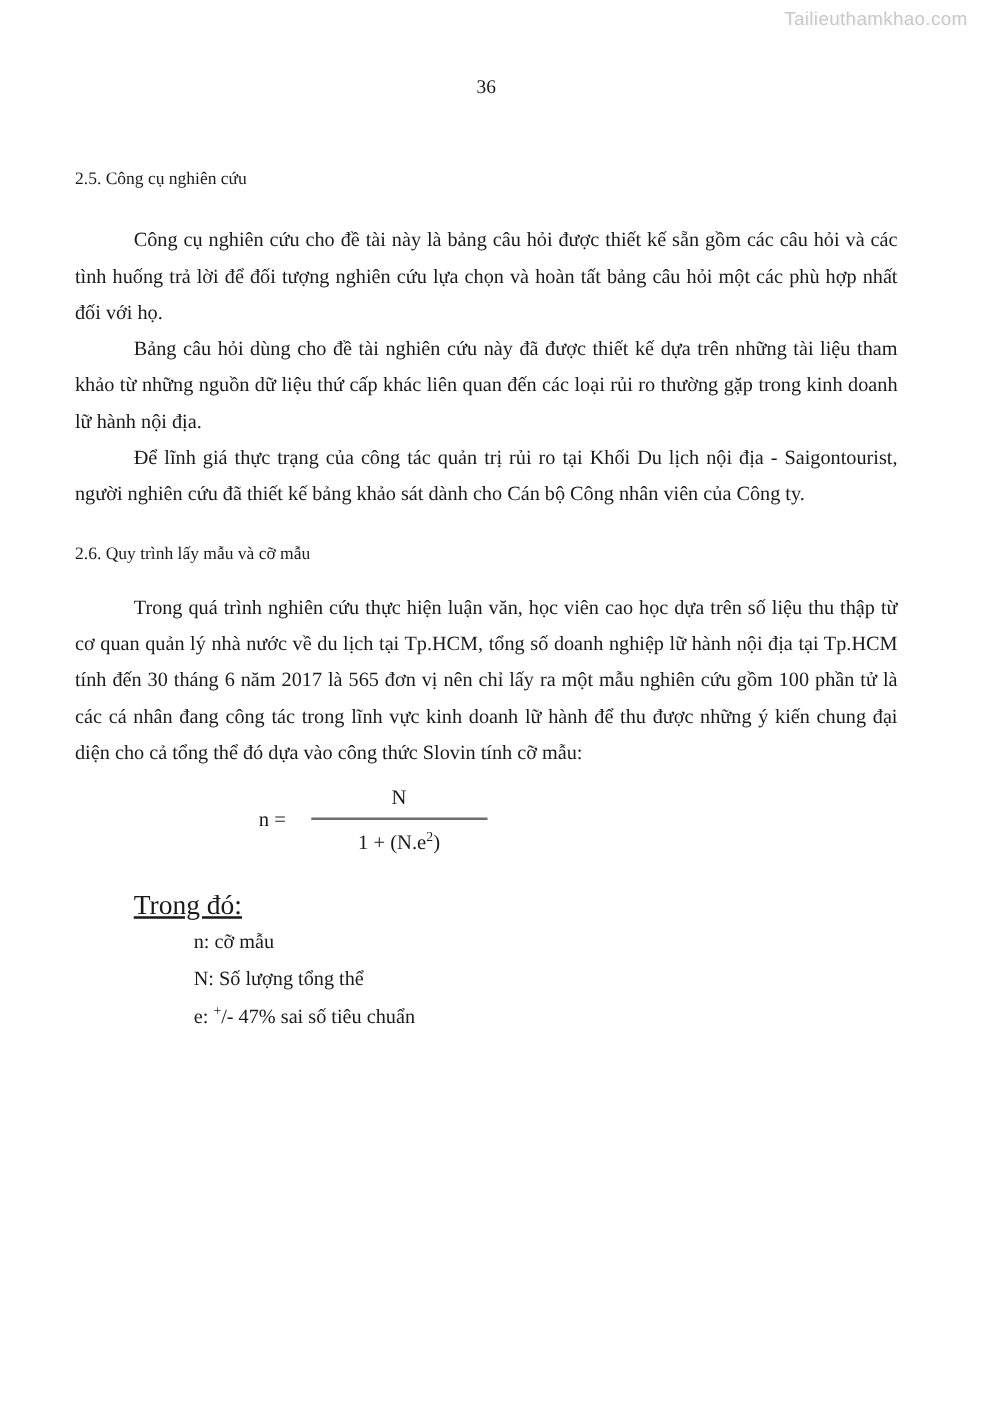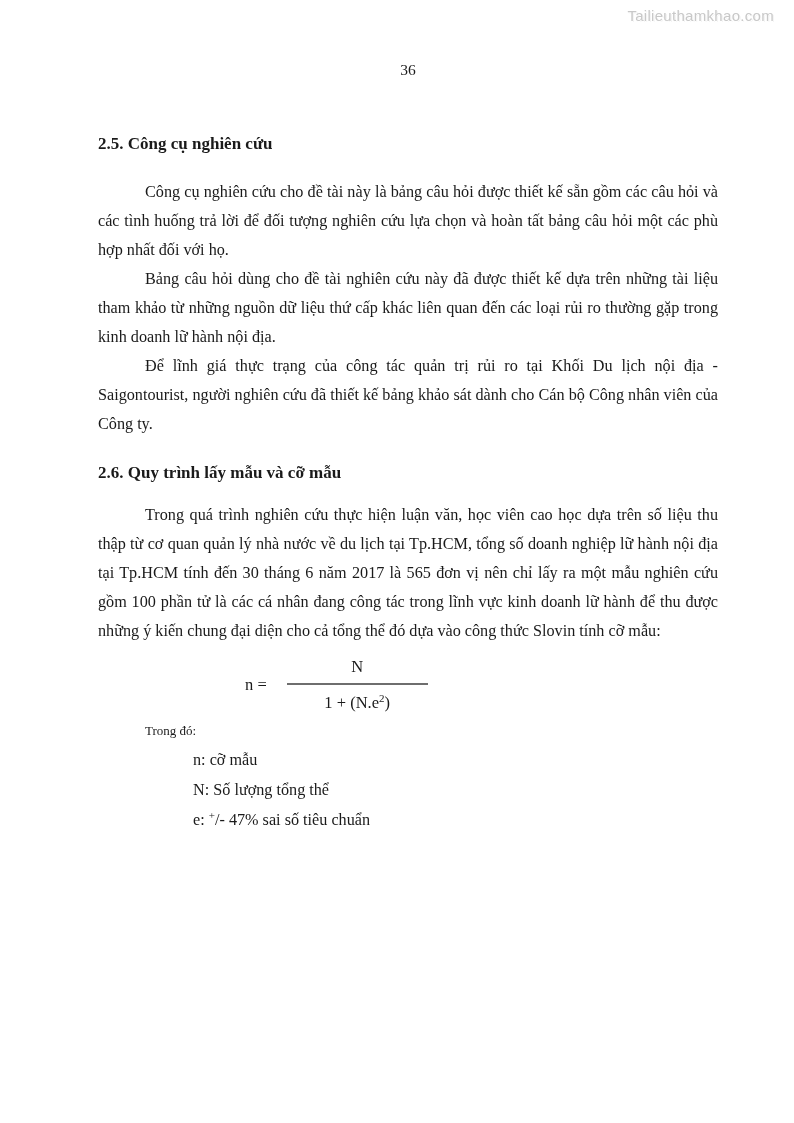--- a/index.html
+++ b/index.html
@@ -24,30 +24,30 @@
     position:absolute;
     top:7px;
     right:20px;
     font-family:"Liberation Sans", sans-serif;
     font-size:15px;
     color:var(--watermark);
     text-shadow:0.5px 0.5px 0 #ffffff, 1px 1px 0 #ededed;
     letter-spacing:0.3px;
   }
   .content{
-    padding:60px 76px 0 98px;
+    padding:60px 76px 0 60px;
   }
   .page-number{
     text-align:center;
     font-size:15.5px;
     line-height:20px;
   }
   .heading{
-    font-size:17px;
-    font-weight:bold;
+    font-size:14px;
+    font-weight:normal;
     line-height:20px;
     margin-top:54px;
   }
   .heading.second{
     margin-top:24px;
     margin-bottom:18px;
   }
   .para{
     font-size:16.2px;
     line-height:29px;
@@ -83,23 +83,25 @@
   .formula .den{
     line-height:26px;
     padding-top:5px;
   }
   sup{
     font-size:11px;
     vertical-align:super;
     line-height:0;
   }
   .def-intro{
-    font-size:13px;
+    font-size:22px;
     line-height:29px;
     text-indent:47px;
+    margin-top:22px;
+    text-decoration:underline;
   }
   .def-item{
     font-size:16.2px;
     line-height:30px;
     padding-left:95px;
   }
   .def-list{margin-bottom:17px;}
 </style>
 </head>
 <body>

